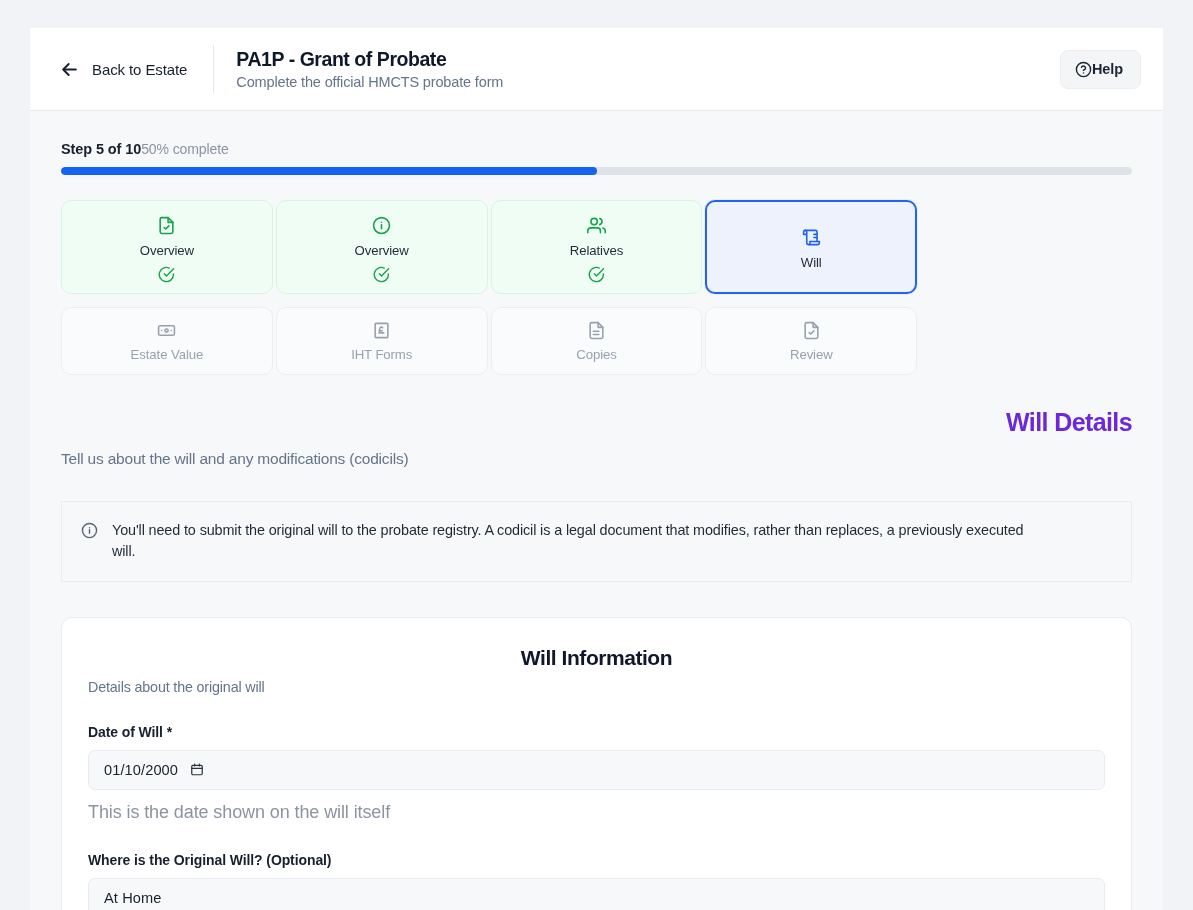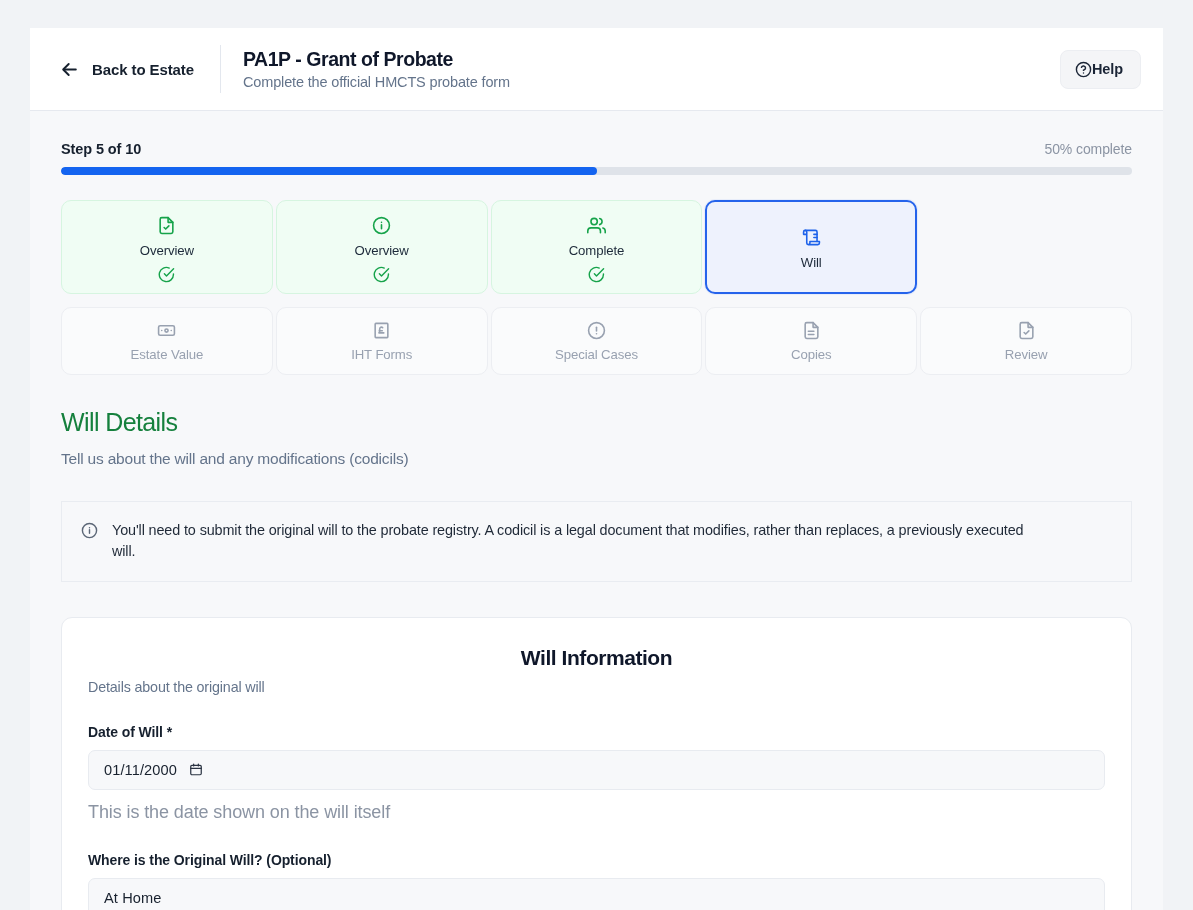--- a/index.html
+++ b/index.html
@@ -20,37 +20,37 @@
     display: flex;
     align-items: center;
     padding: 0 22px 0 26px;
   }
   .back-btn {
     display: flex; align-items: center; gap: 13px;
     background: none; border: none; cursor: pointer;
     padding: 6px 4px;
   }
   .back-btn .label {
-    font-size: 15px; font-weight: 700; color: #16202e; letter-spacing: -0.1px;
+    font-size: 15px; font-weight: 400; color: #16202e; letter-spacing: -0.1px;
   }
   .arrow-ico { width: 19px; height: 19px; display: block; color: #16202e; }
   .divider-v { width: 1px; height: 48px; background: #e3e7ee; margin: 0 22px 0 22px; }
   .title-wrap { display: flex; flex-direction: column; gap: 3px; justify-content: center; }
   .title-main { font-size: 19.5px; font-weight: 800; color: #0f172a; letter-spacing: -0.45px; }
   .title-sub { font-size: 14.5px; color: #64748b; letter-spacing: -0.15px; }
   .spacer { flex: 1; }
   .help-btn {
     display: flex; align-items: flex-start; 
     background: #f4f5f7; border: 1px solid #eceef2; border-radius: 8px;
     padding: 10px 17px 10px 14px; cursor: pointer;
   }
   .help-btn .label { font-size: 14.5px; font-weight: 700; color: #1b2536; letter-spacing: -0.1px; }
   .help-ico { width: 17px; height: 17px; display: block; color: #1b2536; }
   .progress-block { padding: 30px 31px 0 31px; }
-  .progress-row { display: flex; align-items: baseline; justify-content: space-between; }
+  .progress-row { display: flex; align-items: baseline; }
   .step-label { font-size: 14.5px; font-weight: 700; color: #16202e; letter-spacing: -0.1px; }
   .pct-label { font-size: 14px; color: #8b94a3; letter-spacing: -0.1px; }
   .progress-track {
     margin-top: 10px; height: 8px; border-radius: 5px; background: #dfe3e9; overflow: hidden;
   }
   .progress-fill { height: 100%; border-radius: 5px; background: #1464f0; }
 
   
   .steps-grid {
     margin: 25px 31px 0 31px;
@@ -78,21 +78,21 @@
   }
   .step-card.active .step-name { color: #1d2a3a; }
   .step-card.active .ico { color: #1d62ea; }
 
   .step-card.todo { background: #fafbfc; border-color: #eceef2; }
   .step-card.todo .step-name { color: #98a1b0; }
   .step-card.todo .ico { color: #98a1b0; }
 
   
   .section-head { margin: 33px 31px 0 31px; }
-  .section-title { font-size: 25px; font-weight: 400; color: #15803d; letter-spacing: -0.6px; }
+  .section-title { font-size: 25px; font-weight: 700; color: #6d28d9; letter-spacing: -0.6px; text-align: right; }
   .section-sub { margin-top: 13px; font-size: 15.5px; color: #64748b; letter-spacing: -0.2px; }
 
   
   .alert {
     margin: 33px 31px 0 31px;
     background: #f7f8fa; border: 1px solid #e9ecf1; border-radius: 0;
     padding: 18px 20px 19px 19px;
     display: flex; gap: 14px; align-items: flex-start;
   }
   .alert .info-ico { width: 17px; height: 17px; flex: 0 0 17px; margin-top: 2px; color: #5b6676; }
@@ -202,21 +202,21 @@
       </div>
       <div class="step-card done">
         <span>
           <svg class="ico" viewBox="0 0 24 24" fill="none" stroke="currentColor" stroke-width="2" stroke-linecap="round" stroke-linejoin="round">
             <path d="M17 21v-2a4 4 0 0 0-4-4H5a4 4 0 0 0-4 4v2"></path>
             <circle cx="9" cy="7" r="4"></circle>
             <path d="M23 21v-2a4 4 0 0 0-3-3.87"></path>
             <path d="M16 3.13a4 4 0 0 1 0 7.75"></path>
           </svg>
         </span>
-        <span class="step-name">Complete</span>
+        <span class="step-name">Relatives</span>
         <span>
           <svg class="check" viewBox="0 0 24 24" fill="none" stroke="currentColor" stroke-width="2" stroke-linecap="round" stroke-linejoin="round">
             <path d="M21.8 11.1V12a10 10 0 1 1-5.9-9.1"></path>
             <polyline points="22 4 12 14.1 9 11.1"></polyline>
           </svg>
         </span>
       </div>
       <div class="step-card active">
         <span>
           <svg class="ico" viewBox="0 0 24 24" fill="none" stroke="currentColor" stroke-width="2" stroke-linecap="round" stroke-linejoin="round">
@@ -242,30 +242,20 @@
       </div>
       <div class="step-card todo">
         <span>
           <svg class="ico" viewBox="0 0 24 24" fill="none" stroke="currentColor" stroke-width="2" stroke-linecap="round" stroke-linejoin="round">
             <rect x="4" y="3" width="16" height="18" rx="1"></rect>
             <path d="M13.5 8.5a2.2 2.2 0 0 0-3.8 1.5v3a2.5 2.5 0 0 1-1 2h6.2"></path>
             <line x1="9.2" y1="12.4" x2="13" y2="12.4"></line>
           </svg>
         </span>
         <span class="step-name">IHT Forms</span>
-      </div>
-      <div class="step-card todo">
-        <span>
-          <svg class="ico" viewBox="0 0 24 24" fill="none" stroke="currentColor" stroke-width="2" stroke-linecap="round" stroke-linejoin="round">
-            <circle cx="12" cy="12" r="10"></circle>
-            <line x1="12" y1="8" x2="12" y2="12.5"></line>
-            <line x1="12" y1="16" x2="12.01" y2="16"></line>
-          </svg>
-        </span>
-        <span class="step-name">Special Cases</span>
       </div>
       <div class="step-card todo">
         <span>
           <svg class="ico" viewBox="0 0 24 24" fill="none" stroke="currentColor" stroke-width="2" stroke-linecap="round" stroke-linejoin="round">
             <path d="M14 2H6a2 2 0 0 0-2 2v16a2 2 0 0 0 2 2h12a2 2 0 0 0 2-2V8z"></path>
             <polyline points="14 2 14 8 20 8"></polyline>
             <line x1="8" y1="13" x2="15" y2="13"></line>
             <line x1="8" y1="17" x2="15" y2="17"></line>
           </svg>
         </span>
@@ -299,21 +289,21 @@
     <div class="alert-text">You'll need to submit the original will to the probate registry. A codicil is a legal document that modifies, rather than replaces, a previously executed will.</div>
   </div>
 
   <div class="form-card">
     <div class="card-title">Will Information</div>
     <div class="card-sub">Details about the original will</div>
     <div id="fields-container">
         <div class="field">
           <div class="field-label">Date of Will *</div>
           <div class="input-box" title="dd/mm/yyyy">
-            <span class="value">01/11/2000</span>
+            <span class="value">01/10/2000</span>
             <span>
               <svg class="cal-ico" viewBox="0 0 24 24" fill="none" stroke="currentColor" stroke-width="2.1" stroke-linecap="round" stroke-linejoin="round">
                 <rect x="3" y="5" width="18" height="16" rx="2"></rect>
                 <line x1="3" y1="10" x2="21" y2="10"></line>
                 <line x1="8" y1="2.6" x2="8" y2="6"></line>
                 <line x1="16" y1="2.6" x2="16" y2="6"></line>
               </svg>
             </span>
           </div>
           <div class="field-hint">This is the date shown on the will itself</div>

